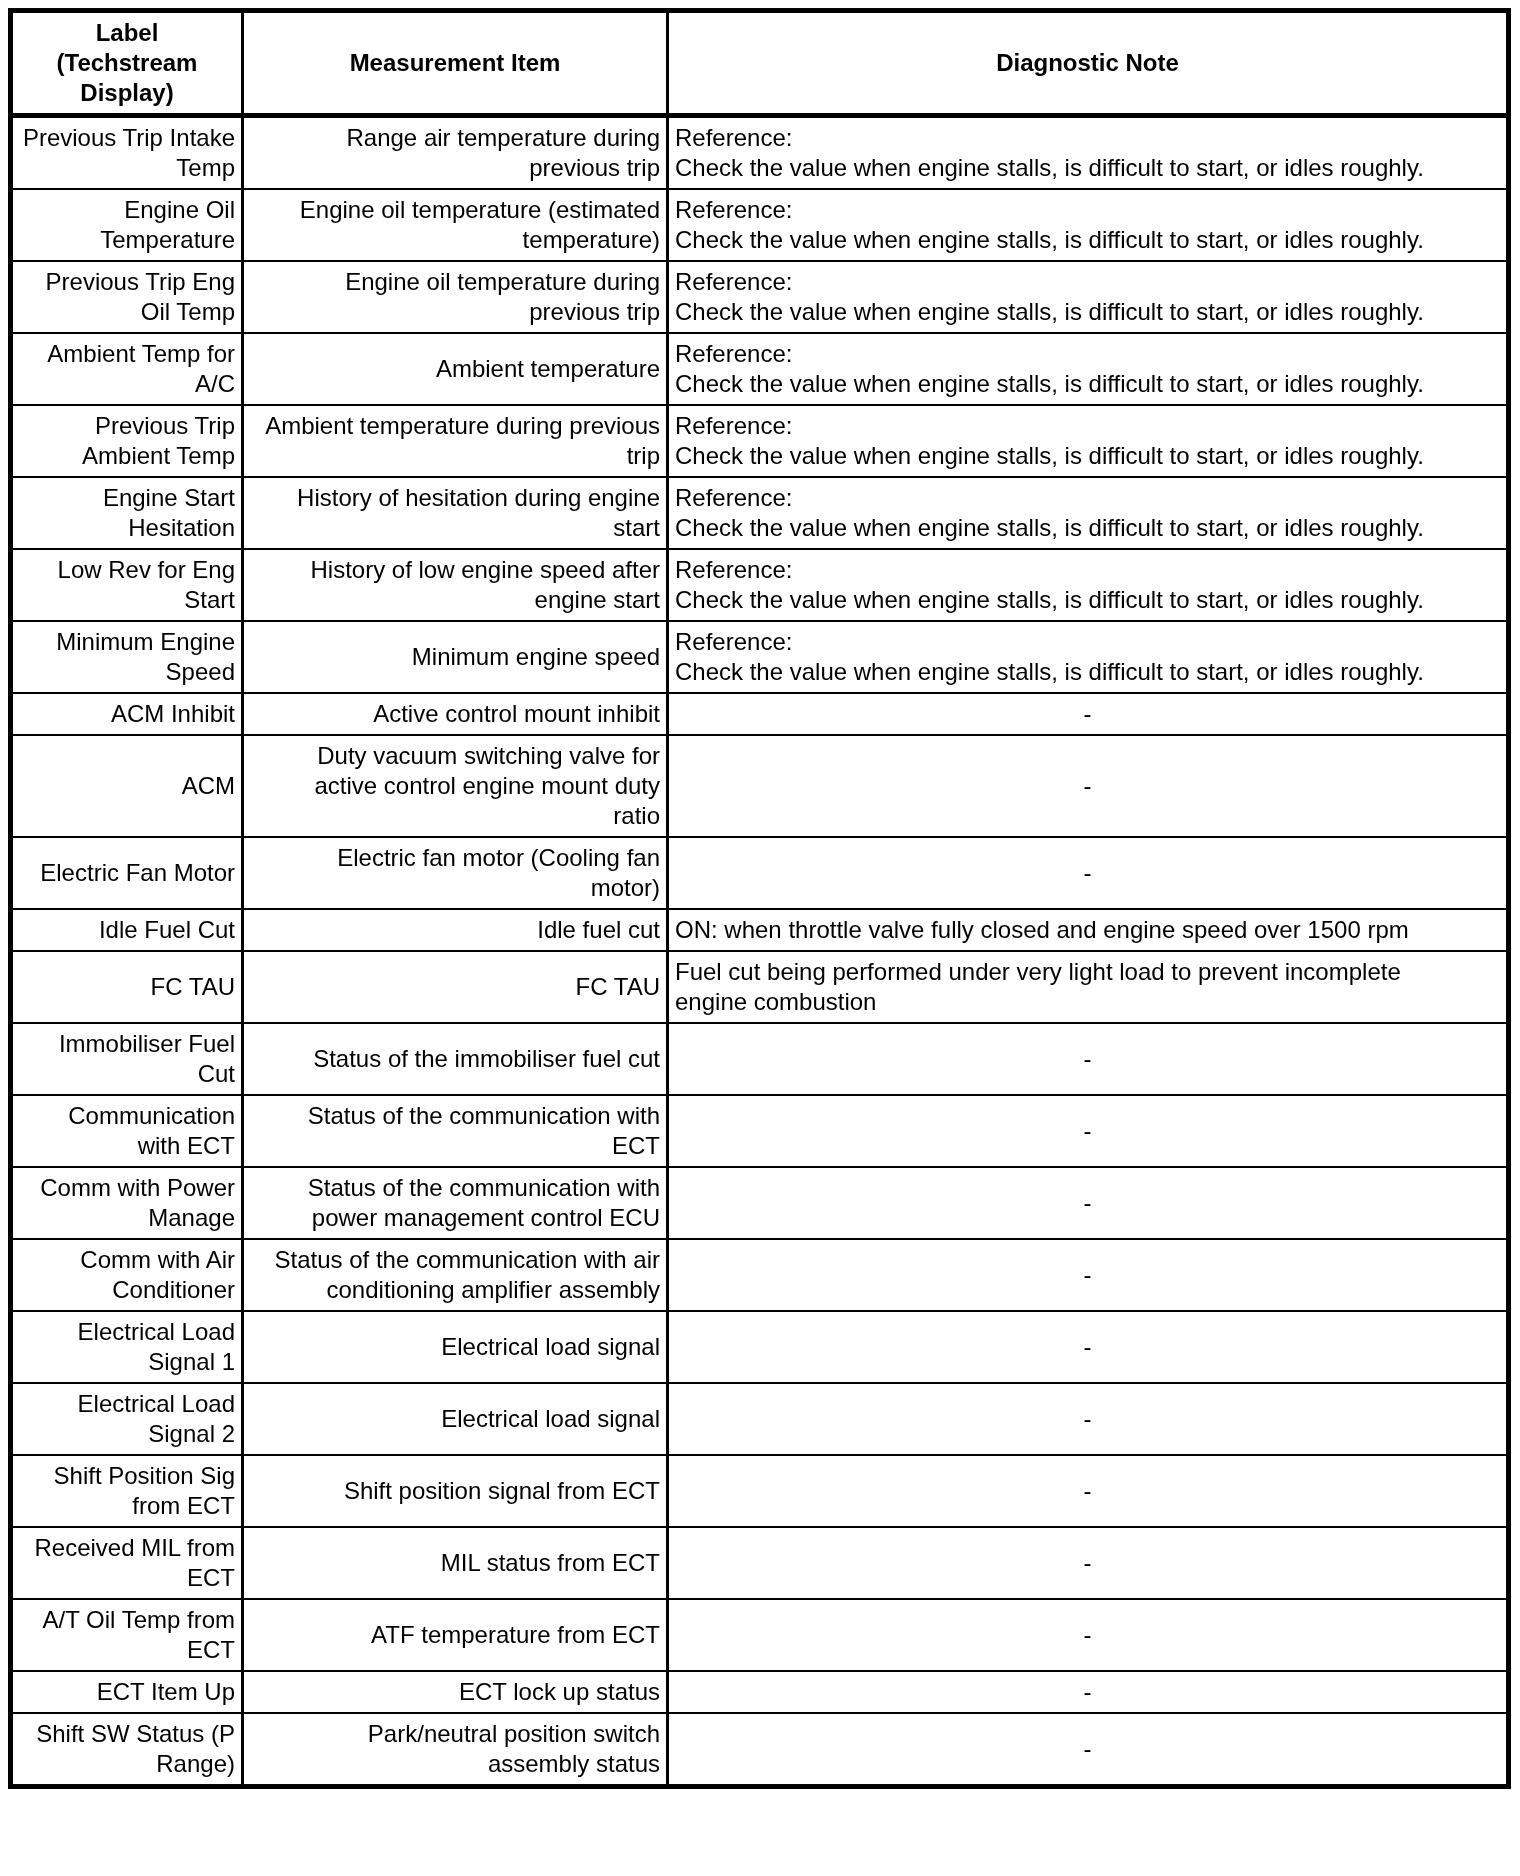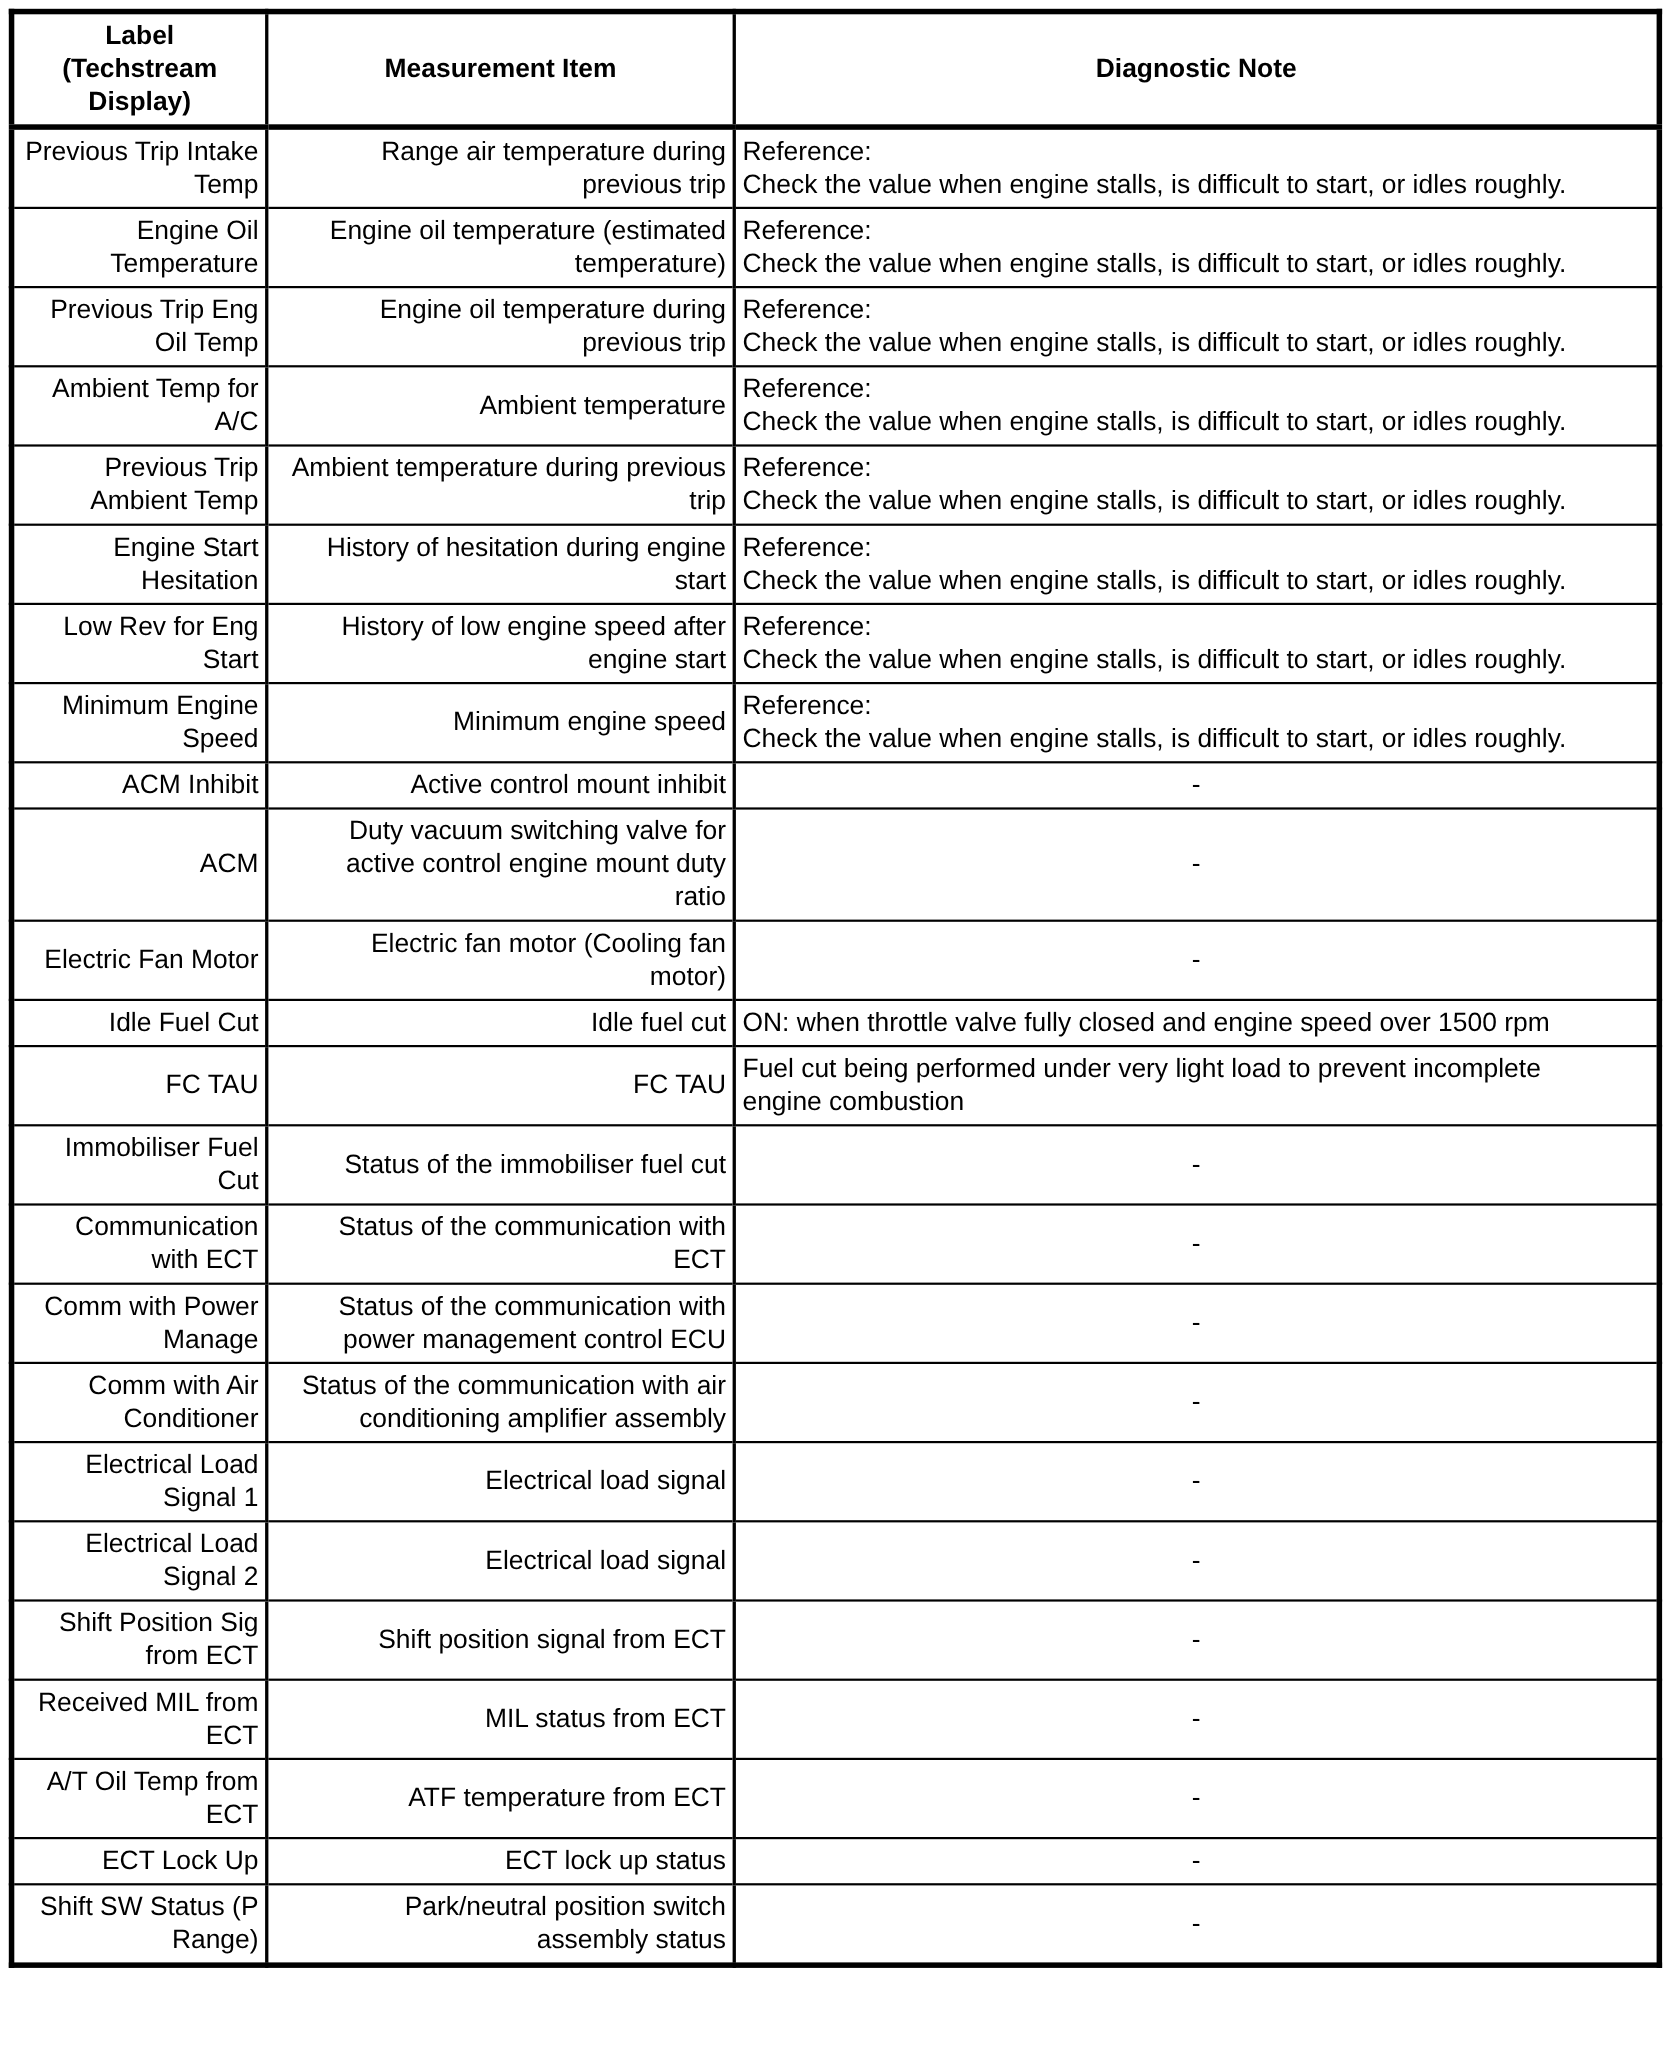--- a/index.html
+++ b/index.html
@@ -219,21 +219,21 @@
           <td class="item-cell">MIL status from ECT</td>
           <td class="note-cell note-center">-</td>
         </tr>
         <tr>
           <td class="label-cell">A/T Oil Temp from
 ECT</td>
           <td class="item-cell">ATF temperature from ECT</td>
           <td class="note-cell note-center">-</td>
         </tr>
         <tr>
-          <td class="label-cell">ECT Lock Up</td>
+          <td class="label-cell">ECT Item Up</td>
           <td class="item-cell">ECT lock up status</td>
           <td class="note-cell note-center">-</td>
         </tr>
         <tr>
           <td class="label-cell">Shift SW Status (P
 Range)</td>
           <td class="item-cell">Park/neutral position switch
 assembly status</td>
           <td class="note-cell note-center">-</td>
         </tr>

